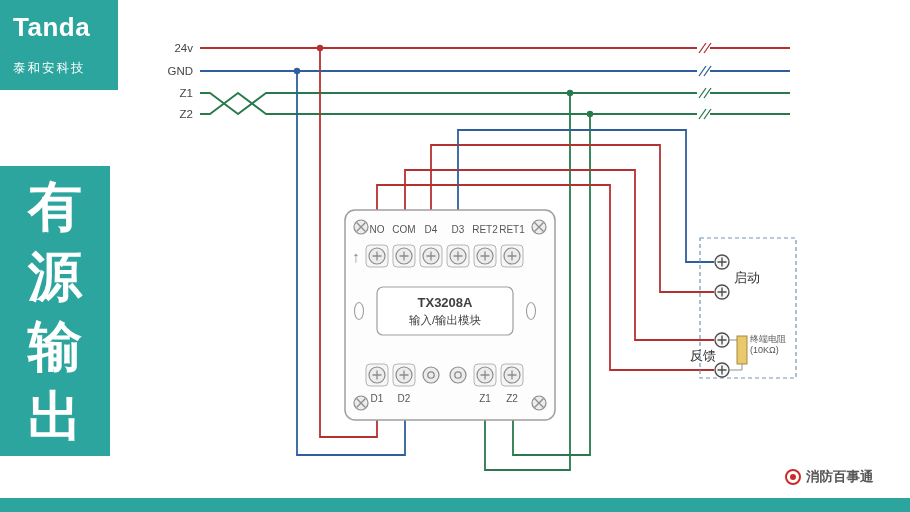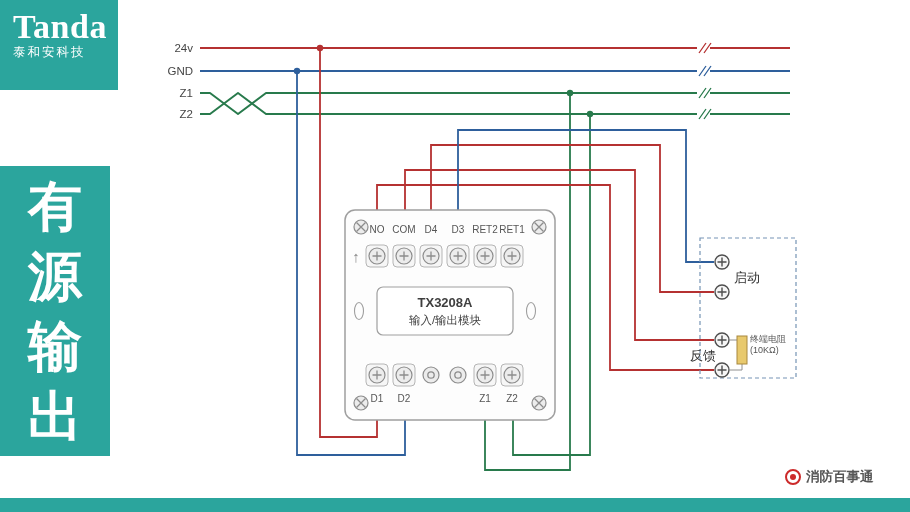--- a/index.html
+++ b/index.html
@@ -3,22 +3,22 @@
 <meta charset="utf-8">
 <style>
   html,body{margin:0;padding:0;background:#fff;}
   body{width:910px;height:512px;position:relative;overflow:hidden;
        font-family:"Liberation Sans",sans-serif;}
   .stage{position:absolute;left:0;top:0;width:910px;height:512px;background:#fff;}
 
   .logo-box{position:absolute;left:0;top:0;width:118px;height:90px;
             background:var(--teal);color:#fff;box-sizing:border-box;
             padding:13px 0 0 13px;}
-  .logo-name{font-size:34px;font-weight:800;letter-spacing:.5px;line-height:28px;font-family:Liberation Serif, serif;}
-  .logo-tagline{font-size:12.5px;letter-spacing:2px;margin-top:3px;}
+  .logo-name{font-size:26px;font-weight:800;letter-spacing:.5px;line-height:28px;}
+  .logo-tagline{font-size:12.5px;letter-spacing:2px;margin-top:19px;}
 
   .side-strip{position:absolute;left:0;top:166px;width:110px;height:290px;
               background:var(--teal);display:flex;flex-direction:column;
               align-items:center;justify-content:center;}
   .banner-char{color:#fff;font-size:54px;font-weight:700;line-height:70px;
                font-family:"DejaVu Serif",serif;}
 
   .bottom-bar{position:absolute;left:0;top:498px;width:910px;height:14px;
               background:var(--teal);}
 

